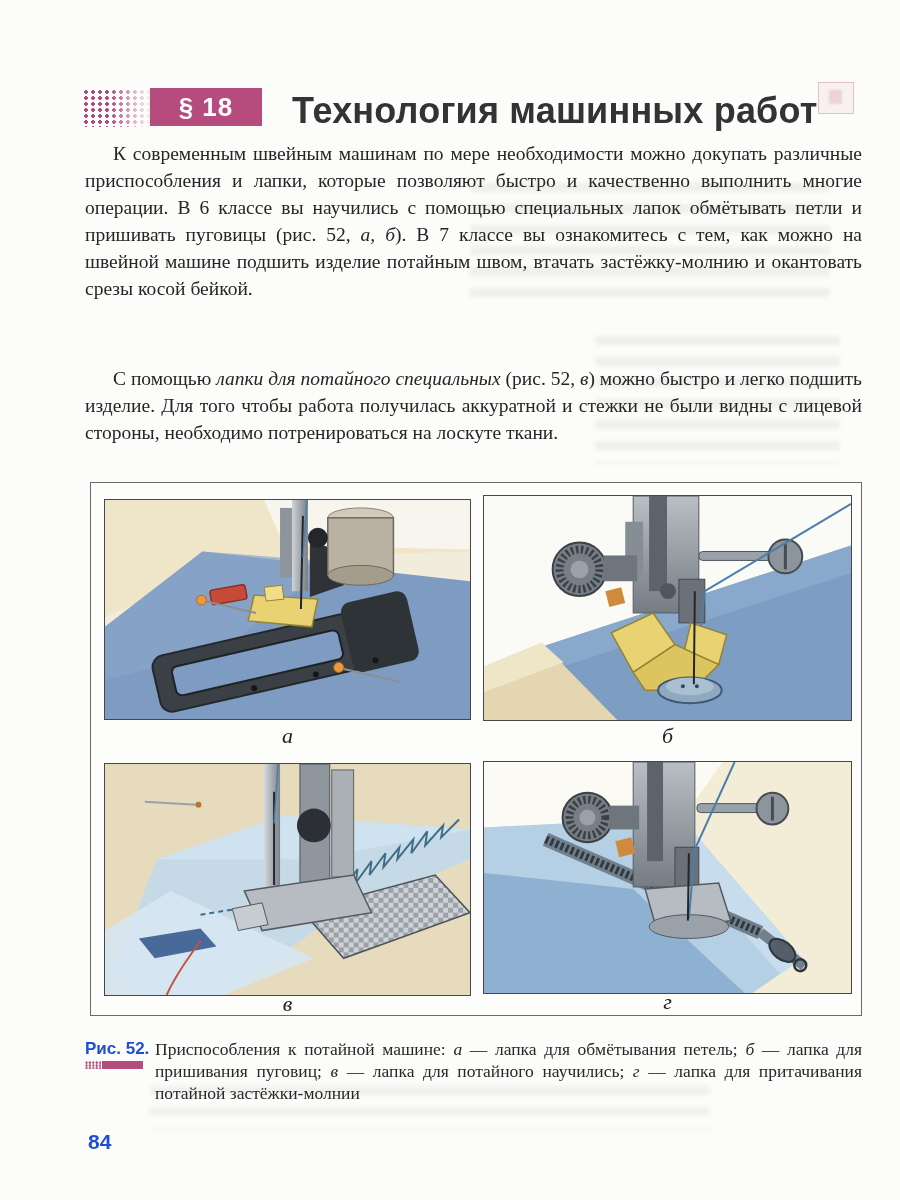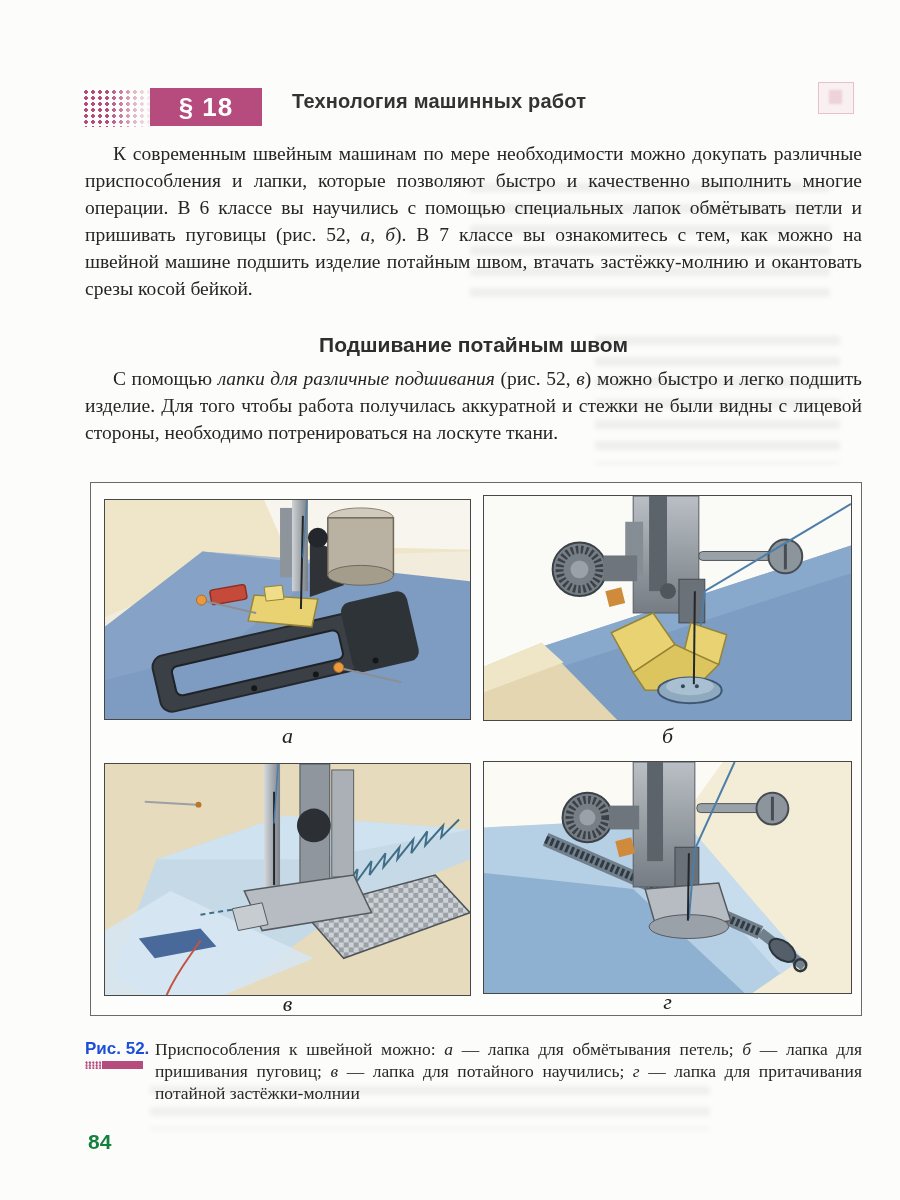--- a/index.html
+++ b/index.html
@@ -27,21 +27,21 @@
     position:absolute;left:150px;top:88px;width:112px;height:38px;
     background:#b64b7e;
     display:flex;align-items:center;justify-content:center;
     color:#fff;
     font-family:"Liberation Sans","DejaVu Sans",sans-serif;
     font-weight:bold;font-size:26px;letter-spacing:1px;
   }
   .page-title{
     position:absolute;left:292px;top:90px;margin:0;
     font-family:"Liberation Sans","DejaVu Sans",sans-serif;
-    font-weight:bold;font-size:20px;color:#333;
+    font-weight:bold;font-size:36px;color:#333;
     letter-spacing:.2px;
     text-align:center;
   }
   .bleed-square{
     position:absolute;left:818px;top:82px;width:34px;height:30px;
     border:1px solid rgba(214,130,158,.45);
     background:rgba(222,160,180,.12);
   }
   .bleed-square:after{
     content:"";position:absolute;left:10px;top:7px;width:13px;height:14px;
@@ -104,21 +104,21 @@
   .cap-text{
     margin-left:70px;
     font-size:17.5px;line-height:22px;text-align:justify;color:#272727;
   }
   .cap-text i{font-style:italic;}
 
   
   .page-number{
     position:absolute;left:88px;top:1130px;
     font-family:"Liberation Sans","DejaVu Sans",sans-serif;
-    font-weight:bold;font-size:21px;color:#15803d;
+    font-weight:bold;font-size:21px;color:#1d4ed8;
   }
 
   
   .ghost{
     position:absolute;pointer-events:none;
     background:repeating-linear-gradient(180deg, rgba(150,165,148,.13) 0 9px, rgba(0,0,0,0) 9px 21px);
     filter:blur(2px);
   }
   .ghost1{left:470px;top:183px;width:360px;height:118px;}
   .ghost2{left:595px;top:336px;width:245px;height:128px;}
@@ -137,23 +137,22 @@
 
   <div class="halftone"></div>
   <div class="para-badge">
     <span>§ 18</span>
   </div>
   <h1 class="page-title">Технология машинных работ</h1>
   <div class="bleed-square"></div>
 
   <p class="body-par p1"><span class="indent"></span><span>К современным швейным машинам по мере необходимости можно докупать различные приспособления и лапки, которые позволяют быстро и качественно выполнить многие операции. В 6 классе вы научились с помощью специальных лапок обмётывать петли и пришивать пуговицы (рис. 52, </span><i>а, б</i><span>). В 7 классе вы ознакомитесь с тем, как можно на швейной машине подшить изделие потайным швом, втачать застёжку-молнию и окантовать срезы косой бейкой.</span></p>
 
-  <h2 class="sub-heading">Подшивание потайным швом</h2>
-
-  <p class="body-par p2"><span class="indent"></span><span>С помощью </span><i>лапки для различные подшивания</i><span> (рис. 52, </span><i>в</i><span>) можно быстро и легко подшить изделие. Для того чтобы работа получилась аккуратной и стежки не были видны с лицевой стороны, необходимо потренироваться на лоскуте ткани.</span></p>
+
+  <p class="body-par p2"><span class="indent"></span><span>С помощью </span><i>лапки для потайного специальных</i><span> (рис. 52, </span><i>в</i><span>) можно быстро и легко подшить изделие. Для того чтобы работа получилась аккуратной и стежки не были видны с лицевой стороны, необходимо потренироваться на лоскуте ткани.</span></p>
 
   <figure class="figure">
     <div class="fig-frame">
 
       <div class="photo photo-a">
         <svg viewBox="0 0 367 221" preserveAspectRatio="none">
           <defs>
             <linearGradient id="gA" x1="0" y1="0" x2="1" y2="0">
               <stop offset="0" stop-color="#cfd3d6"></stop>
                 <stop offset="1" stop-color="#777e85"></stop>
@@ -305,19 +304,19 @@
       <div class="letter letter-v">в</div>
       <div class="letter letter-g">г</div>
     </div>
 
     <figcaption class="fig-caption">
       <span class="cap-label">Рис. 52.</span>
       <span class="cap-bar">
           <span class="bar-dots"></span>
           <span class="bar-solid"></span>
         </span>
-      <div class="cap-text"><span>Приспособления к швейной можно: </span><i>а</i><span> — лапка для обмётывания петель; </span><i>б</i><span> — лапка для пришивания пуговиц; </span><i>в</i><span> — лапка для потайного научились; </span><i>г</i><span> — лапка для притачивания потайной застёжки-молнии</span></div>
+      <div class="cap-text"><span>Приспособления к потайной машине: </span><i>а</i><span> — лапка для обмётывания петель; </span><i>б</i><span> — лапка для пришивания пуговиц; </span><i>в</i><span> — лапка для потайного научились; </span><i>г</i><span> — лапка для притачивания потайной застёжки-молнии</span></div>
     </figcaption>
   </figure>
 
   <div class="page-number">84</div>
 
 </div>
 
 </body></html>

